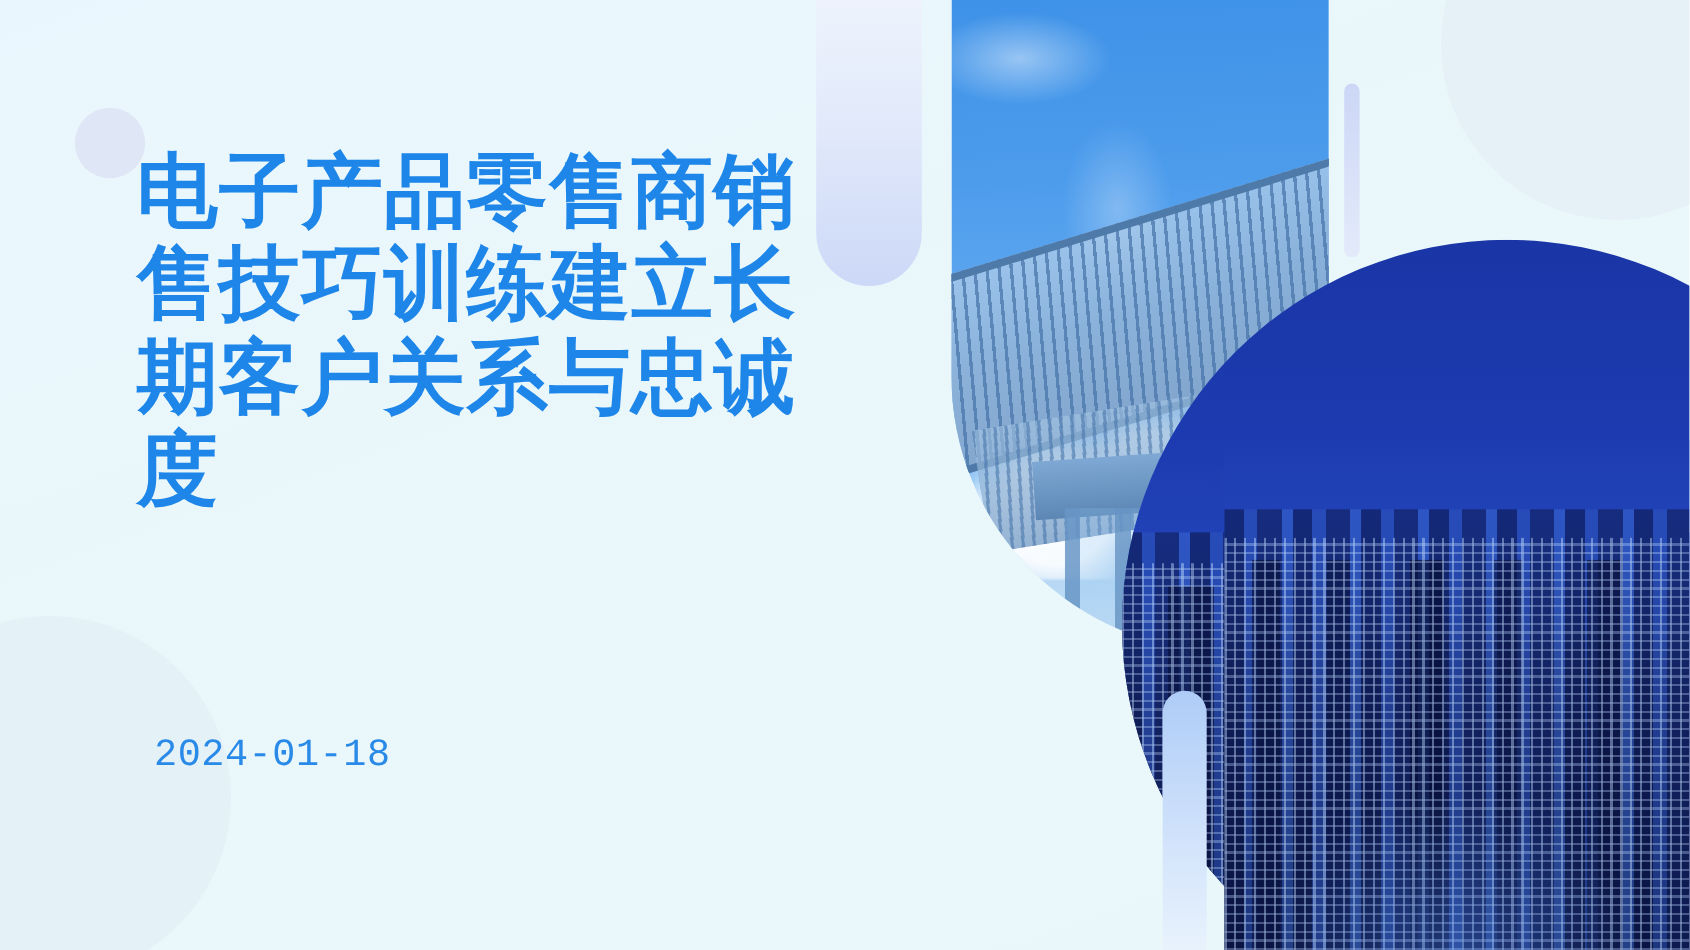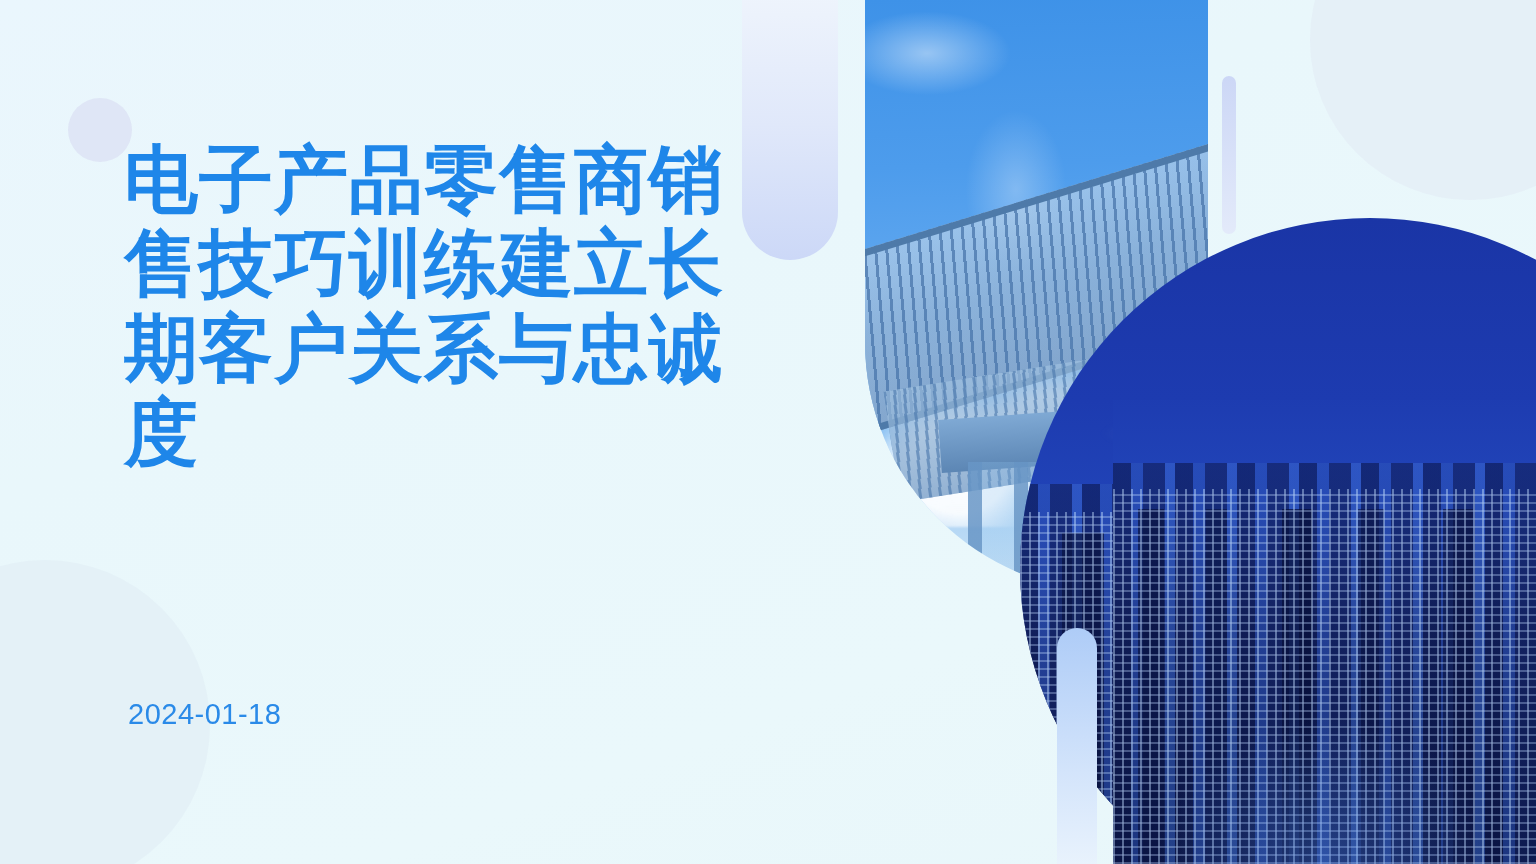--- a/index.html
+++ b/index.html
@@ -7,21 +7,21 @@
     margin: 0;
     padding: 0;
     background: #ffffff;
   }
   .slide {
     position: relative;
     width: 1536px;
     height: 864px;
     overflow: hidden;
     background: linear-gradient(160deg, #eaf6fd 0%, #e9f7fb 35%, #eaf8fb 70%, #e8f6fa 100%);
-    font-family: Liberation Sans, sans-serif;
+    font-family: Liberation Mono, monospace;
   }
 
   
   .deco-circle-topleft {
     position: absolute;
     left: 68px;
     top: 98px;
     width: 64px;
     height: 64px;
     border-radius: 50%;
@@ -304,26 +304,25 @@
   .presenter {
     position: absolute;
     left: 126px;
     top: 605px;
     font-size: 29px;
     color: #2a8ae8;
     letter-spacing: .5px;
   }
   .date {
     position: absolute;
-    left: 128px;
+    left: 140px;
     top: 666px;
-    font-size: 29px;
+    font-size: 35px;
     color: #2a8ae8;
     letter-spacing: .5px;
-    margin-top: 32px;
   }
 </style>
 </head>
 <body>
 
 <div class="slide">
 
   <div class="deco-circle-topleft"></div>
   <div class="deco-circle-bottomleft"></div>
   <div class="deco-circle-topright"></div>

